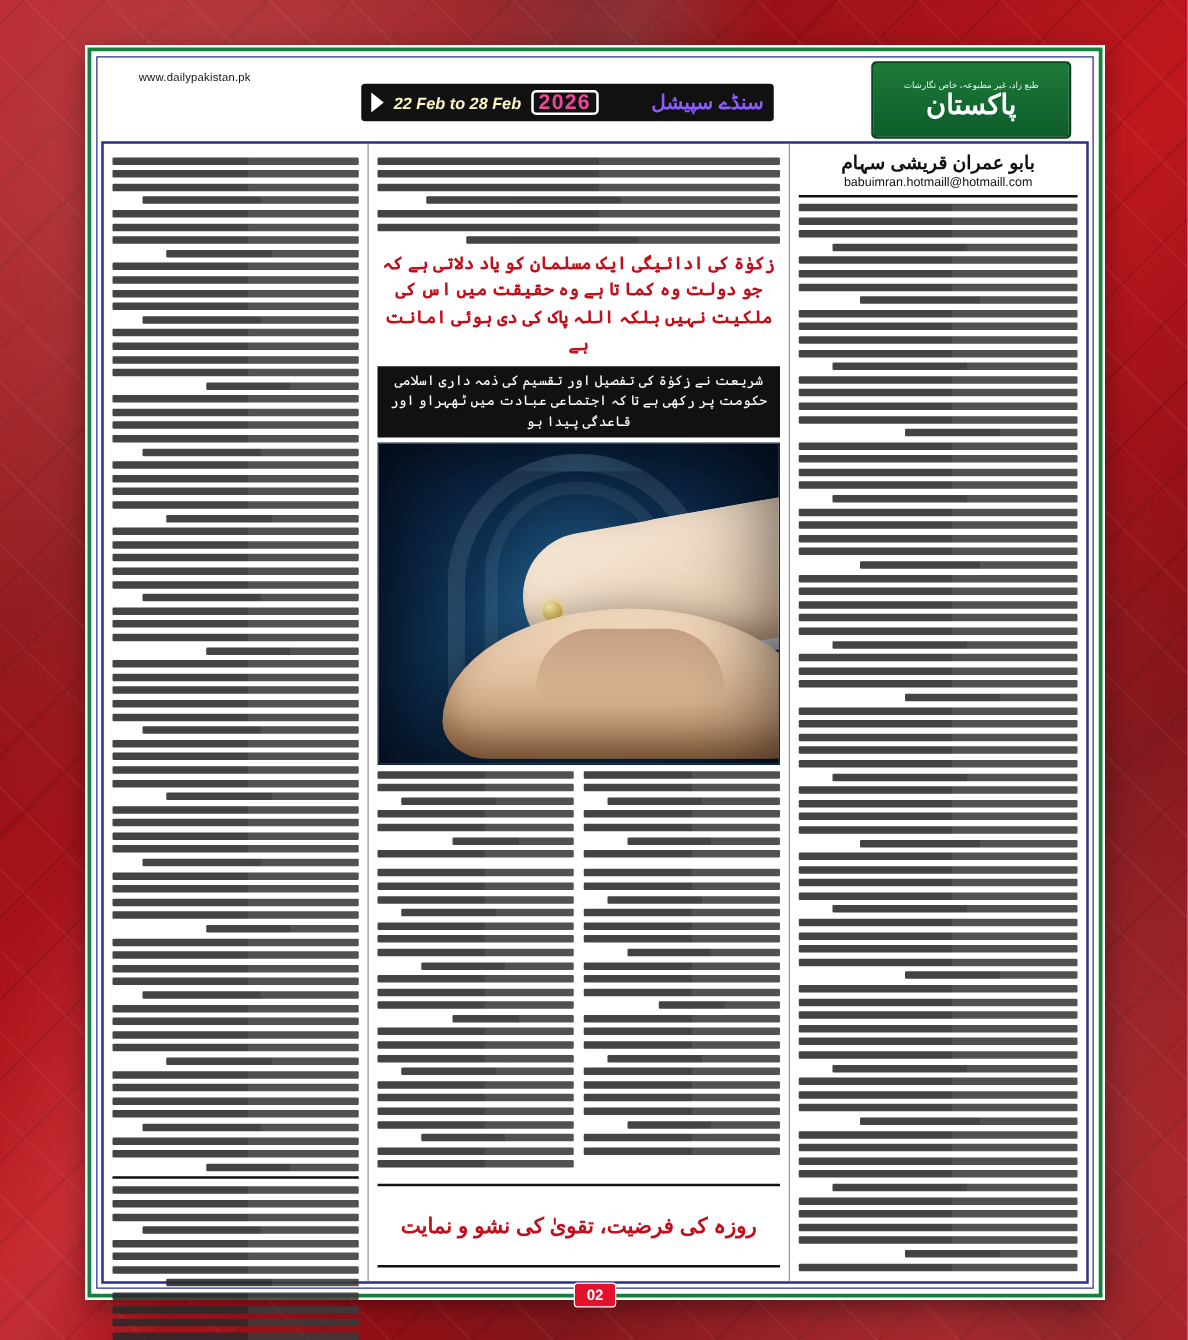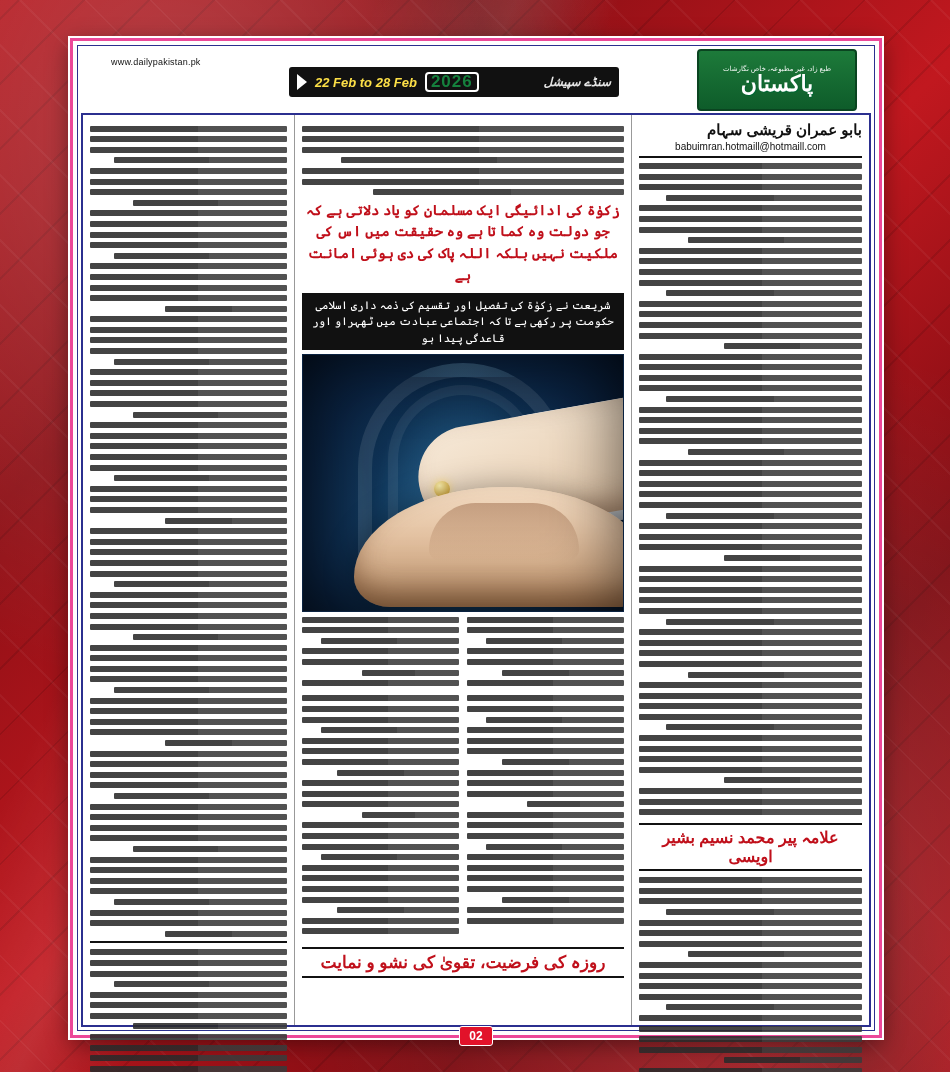--- a/index.html
+++ b/index.html
@@ -35,49 +35,48 @@
     position:absolute; left:-10%; top:-10%; width:120%; height:120%;
     background:
       linear-gradient(115deg, transparent 30%, rgba(255,255,255,0.10) 38%, transparent 44%),
       linear-gradient(70deg, transparent 55%, rgba(0,0,0,0.18) 62%, transparent 70%);
   }
 
   
   .sheet {
     position:absolute; left:70px; top:38px; width:812px; height:1000px;
     background:#ffffff;
-    border:3px solid #ec4899;
+    border:3px solid #15803d;
     box-shadow:0 0 0 2px #ffffff, 0 6px 22px rgba(0,0,0,0.45);
   }
   .sheet-inner { position:absolute; inset:4px; border:1px solid #2b2f8f; }
 
   
   .masthead { position:absolute; left:8px; right:8px; top:6px; height:64px; }
   .site-url {
     position:absolute; left:30px; top:10px;
     font-size:9px; color:#111; letter-spacing:.2px;
   }
   .date-strip {
     position:absolute; left:208px; top:20px; width:330px; height:30px;
     background:#111; border-radius:3px;
     display:flex; align-items:center; gap:8px; padding:0 8px;
   }
   .date-strip .arrow {
     width:0;height:0;border-top:8px solid transparent;border-bottom:8px solid transparent;
     border-left:10px solid #fff;
   }
-  .date-range { color:#fde047; font-size:13px; font-weight:bold; font-style:italic; }
+  .date-range { color:#fef9c3; font-size:13px; font-weight:bold; font-style:italic; }
   .date-year {
-    color:#15803d; font-size:17px; font-weight:bold; letter-spacing:1px;
+    color:#ec4899; font-size:17px; font-weight:bold; letter-spacing:1px;
     border:2px solid #fff; border-radius:4px; padding:0 4px; line-height:16px;
   }
   .special-tag {
-    margin-left:auto; color:#e5e5e5; font-size:12px; font-weight:bold; direction:rtl;
+    margin-left:auto; color:#8b5cf6; font-size:16px; font-weight:bold; direction:rtl;
     text-shadow:0 0 1px #000;
-    font-style:italic;
   }
   .logo-box {
     position:absolute; right:14px; top:2px; width:160px; height:62px;
     background:linear-gradient(#1d7a3a,#0e5c2a);
     border:2px solid #0a4420; border-radius:4px;
     display:flex; flex-direction:column; align-items:center; justify-content:center;
   }
   .logo-sub { color:#fff; font-size:7px; direction:rtl; line-height:1.1; opacity:.95; }
   .logo-main {
     color:#fff; font-size:22px; font-weight:bold; direction:rtl; line-height:1;
@@ -104,21 +103,21 @@
     border-radius:1px; opacity:.88;
   }
   .lines i.short { width:62%; margin-left:auto; }
   .lines i.s2 { width:78%; margin-left:auto; }
   .lines i.s3 { width:88%; margin-left:auto; }
 
   
   .byline {
     text-align:center; direction:rtl; border-bottom:2px solid #111; padding-bottom:4px; margin-bottom:5px;
   }
-  .byline .name { font-size:15px; font-weight:bold; color:#111;text-align:right; }
+  .byline .name { font-size:15px; font-weight:bold; color:#111; }
   .byline .mail { font-size:10px; color:#111; margin-top:2px; direction:ltr; }
 
   .author2 {
     text-align:center; direction:rtl; color:#c0101b; font-size:16px; font-weight:bold;
     border-top:2px solid #111; border-bottom:2px solid #111; padding:3px 0; margin:8px 0 6px;
   }
 
   
   .headline-wrap { text-align:center; margin:2px 0 4px; }
   .headline {
@@ -203,21 +202,21 @@
   .hands-recv::after{
     content:""; position:absolute; left:50%; top:16px; transform:translateX(-50%);
     width:150px; height:58px; border-radius:80px 80px 20px 20px;
     background:linear-gradient(180deg, rgba(120,60,25,.35), rgba(120,60,25,0));
   }
   .photo-vignette{ position:absolute; inset:0; box-shadow:inset 0 0 70px rgba(0,0,0,.65); }
 
   
   .sec-head {
     direction:rtl; text-align:center; color:#c0101b; font-size:17px; font-weight:bold;
-    border-top:2px solid #111; border-bottom:2px solid #111; padding:3px 0; margin:8px 0 6px;
+    border-top:2px solid #111; border-bottom:2px solid #111; padding:21px 0; margin:8px 0 6px;
   }
   .rule { height:2px; background:#111; margin:4px 0 6px; }
 
   .two-sub { display:flex; gap:8px; }
   .two-sub > div { flex:1; }
 
   
   .page-num {
     position:absolute; left:50%; bottom:-11px; transform:translateX(-50%);
     width:34px; height:20px; background:#e2122a; color:#fff;
@@ -539,21 +538,20 @@
               <i></i>
               <i></i>
               <i></i>
               <i class="short"></i>
               <i></i>
               <i></i>
               <i></i>
           </div>
         </div>
 
-        <div class="author2">علامہ پیر محمد نسیم بشیر اویسی</div>
 
         <div class="urdu">
           <div class="lines">
             <i></i>
               <i></i>
               <i></i>
               <i class="s3"></i>
               <i></i>
               <i></i>
               <i></i>

